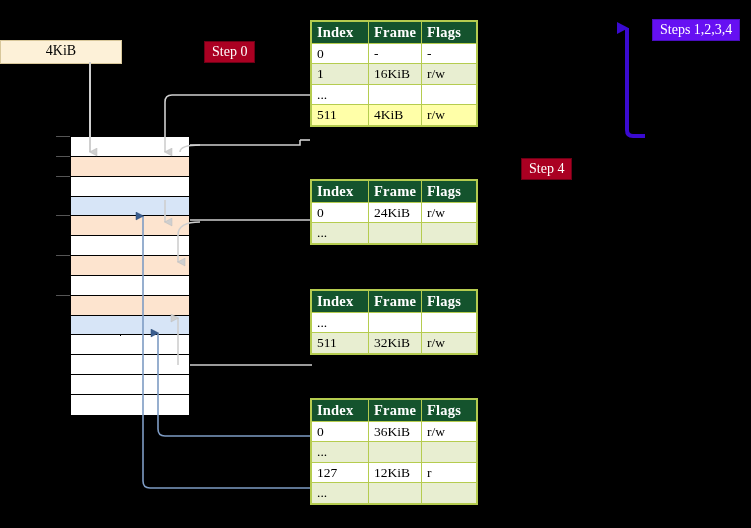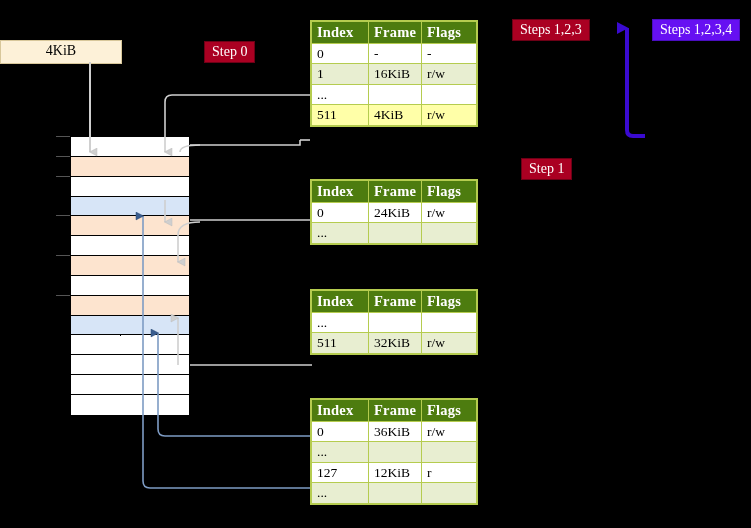--- a/index.html
+++ b/index.html
@@ -21,21 +21,21 @@
   }
   .ptable td,.ptable th{
     border:1px solid #b5cc4f;
     padding:2px 5px;
     text-align:left;
     vertical-align:top;
     height:19px;
     box-sizing:border-box;
   }
   .ptable th{
-    background:#4d7c0f;
+    background:#14532d;
     color:#ffffff;
     font-weight:bold;
     font-size:14.5px;
     letter-spacing:.2px;
   }
   .ptable tr.alt td{background:#e8eed1;}
   .ptable tr.white td{background:#ffffff;}
   .ptable tr.hl td{background:#ffffa8;}
   .col-index{width:57px;}
   .col-frame{width:52px;}
@@ -88,25 +88,24 @@
 </style>
 </head>
 <body>
 
 <div class="canvas">
 
   <div class="kib-box" style="left:0px;top:40px;width:120px;height:22px;">4KiB</div>
 
   <div class="badge badge-red" style="left:204px;top:41px;">Step 0</div>
 
-  <div class="badge badge-red" style="left:512px;top:19px;">Steps 1,2,3</div>
 
   <div class="badge badge-blue" style="left:652px;top:19px;">Steps 1,2,3,4</div>
 
-  <div class="badge badge-red" style="left:521px;top:158px;">Step 1</div>
+  <div class="badge badge-red" style="left:521px;top:158px;">Step 4</div>
 
   <div class="memgrid" style="left:70px;top:136px;width:120px;height:278px;">
     <div class="memdiv" style="left:49px;"></div>
   <div class="memrow" style="top: 0px; height: 19.85px; background: rgb(255, 255, 255);"></div>
       <div class="memrow" style="top: 19.85px; height: 19.85px; background: rgb(253, 228, 207);"></div>
       <div class="memrow" style="top: 39.7px; height: 19.85px; background: rgb(255, 255, 255);"></div>
       <div class="memrow" style="top: 59.55px; height: 19.85px; background: rgb(215, 229, 247);"></div>
       <div class="memrow" style="top: 79.4px; height: 19.85px; background: rgb(253, 228, 207);"></div>
       <div class="memrow" style="top: 99.25px; height: 19.85px; background: rgb(255, 255, 255);"></div>
       <div class="memrow" style="top: 119.1px; height: 19.85px; background: rgb(253, 228, 207);"></div>

